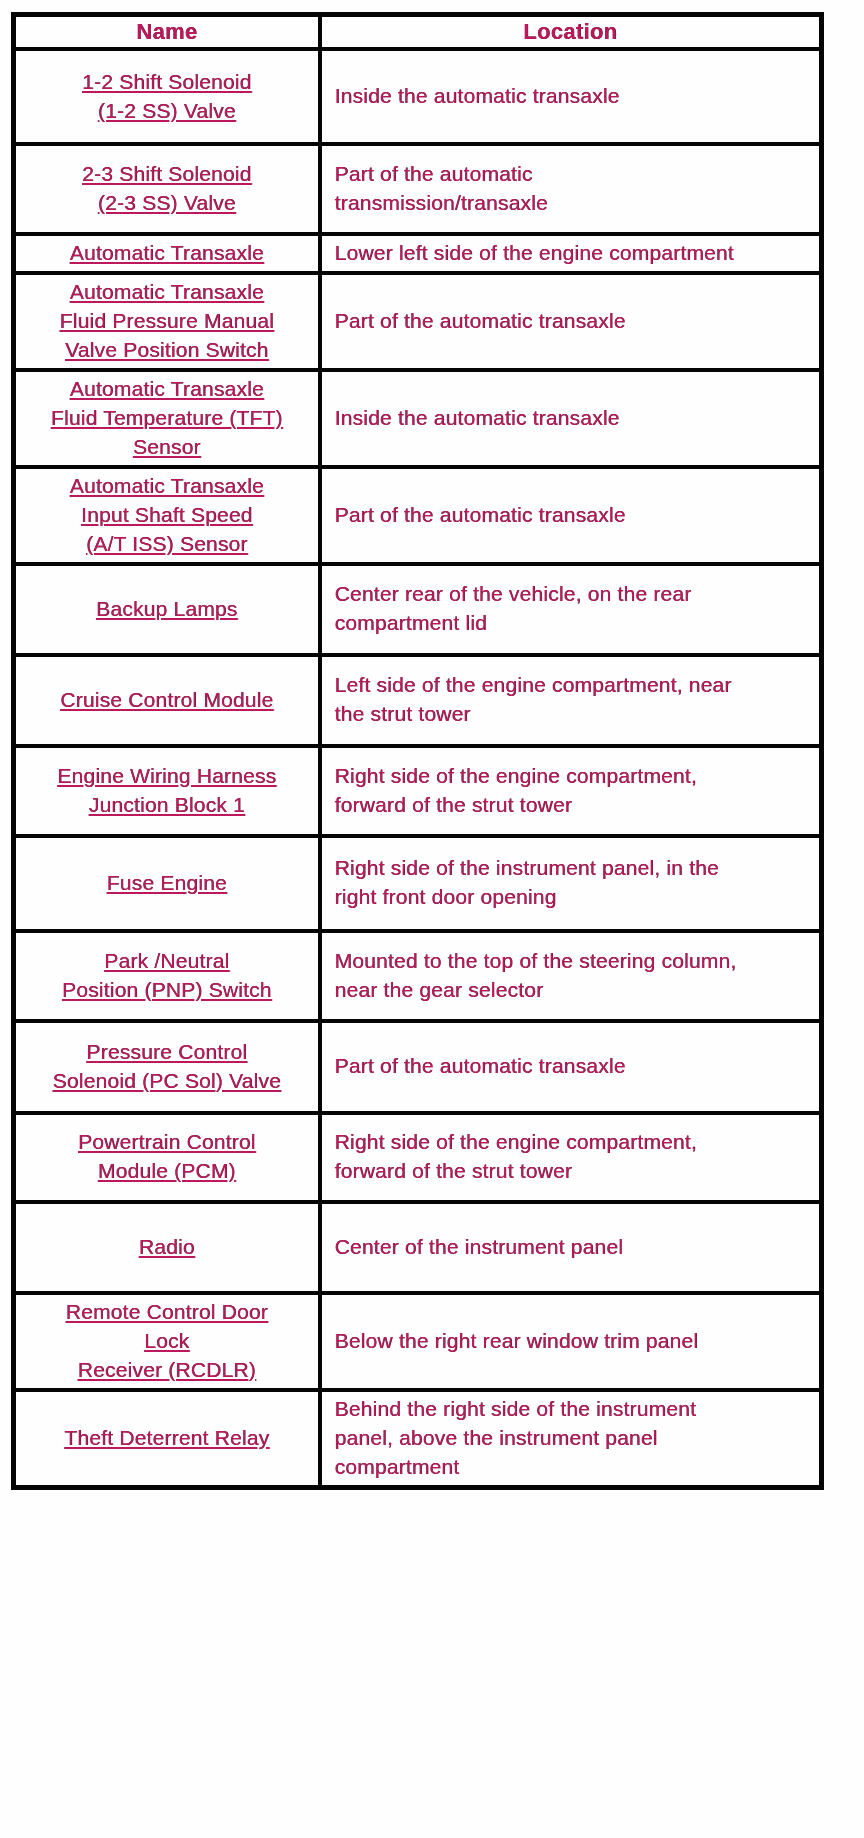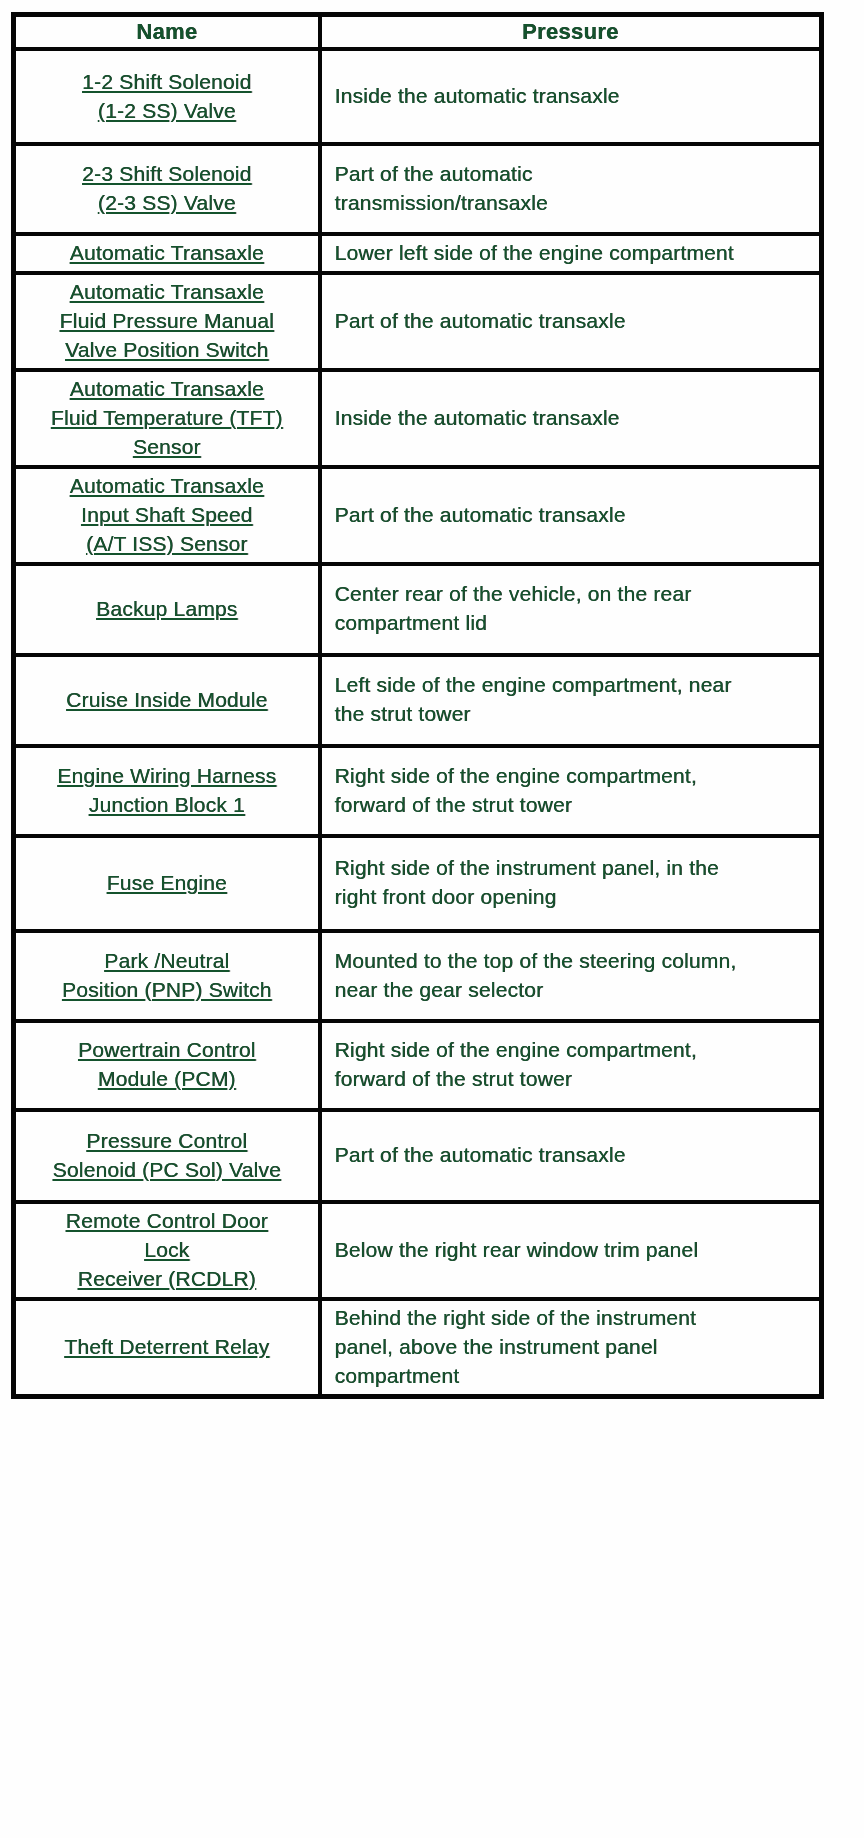--- a/index.html
+++ b/index.html
@@ -6,21 +6,21 @@
     margin: 0;
     padding: 0;
     background: #ffffff;
   }
   .page {
     position: relative;
     width: 864px;
     height: 1838px;
     background: #fefefe;
     font-family: "Liberation Sans", sans-serif;
-    color: #14532d;
+    color: #be185d;
     overflow: hidden;
   }
   table.loc-table {
     position: absolute;
     left: 11px;
     top: 12px;
     width: 808px;
     border-collapse: collapse;
     table-layout: fixed;
     background: #fefefe;
@@ -63,21 +63,21 @@
 
 <div class="page">
   <table class="loc-table">
     <colgroup>
       <col class="c-name">
       <col class="c-loc">
     </colgroup>
     <tbody>
         <tr style="height:34px;">
       <th>Name</th>
-      <th>Pressure</th>
+      <th>Location</th>
     </tr>
     <tr style="height:95px;">
       <td class="name-cell">1-2 Shift Solenoid
 (1-2 SS) Valve</td>
       <td class="loc-cell">Inside the automatic transaxle</td>
     </tr>
     <tr style="height:90px;">
       <td class="name-cell">2-3 Shift Solenoid
 (2-3 SS) Valve</td>
       <td class="loc-cell">Part of the automatic
@@ -104,51 +104,55 @@
 Input Shaft Speed
 (A/T ISS) Sensor</td>
       <td class="loc-cell">Part of the automatic transaxle</td>
     </tr>
     <tr style="height:91px;">
       <td class="name-cell">Backup Lamps</td>
       <td class="loc-cell">Center rear of the vehicle, on the rear
 compartment lid</td>
     </tr>
     <tr style="height:91px;">
-      <td class="name-cell">Cruise Inside Module</td>
+      <td class="name-cell">Cruise Control Module</td>
       <td class="loc-cell">Left side of the engine compartment, near
 the strut tower</td>
     </tr>
     <tr style="height:90px;">
       <td class="name-cell">Engine Wiring Harness
 Junction Block 1</td>
       <td class="loc-cell">Right side of the engine compartment,
 forward of the strut tower</td>
     </tr>
     <tr style="height:95px;">
       <td class="name-cell">Fuse Engine</td>
       <td class="loc-cell">Right side of the instrument panel, in the
 right front door opening</td>
     </tr>
     <tr style="height:90px;">
       <td class="name-cell">Park /Neutral
 Position (PNP) Switch</td>
       <td class="loc-cell">Mounted to the top of the steering column,
 near the gear selector</td>
     </tr>
+    <tr style="height:92px;">
+      <td class="name-cell">Pressure Control
+Solenoid (PC Sol) Valve</td>
+      <td class="loc-cell">Part of the automatic transaxle</td>
+    </tr>
     <tr style="height:89px;">
       <td class="name-cell">Powertrain Control
 Module (PCM)</td>
       <td class="loc-cell">Right side of the engine compartment,
 forward of the strut tower</td>
     </tr>
-    <tr style="height:92px;">
-      <td class="name-cell">Pressure Control
-Solenoid (PC Sol) Valve</td>
-      <td class="loc-cell">Part of the automatic transaxle</td>
+    <tr style="height:91px;">
+      <td class="name-cell">Radio</td>
+      <td class="loc-cell">Center of the instrument panel</td>
     </tr>
     <tr style="height:94px;">
       <td class="name-cell">Remote Control Door
 Lock
 Receiver (RCDLR)</td>
       <td class="loc-cell">Below the right rear window trim panel</td>
     </tr>
     <tr style="height:89px;">
       <td class="name-cell">Theft Deterrent Relay</td>
       <td class="loc-cell">Behind the right side of the instrument

